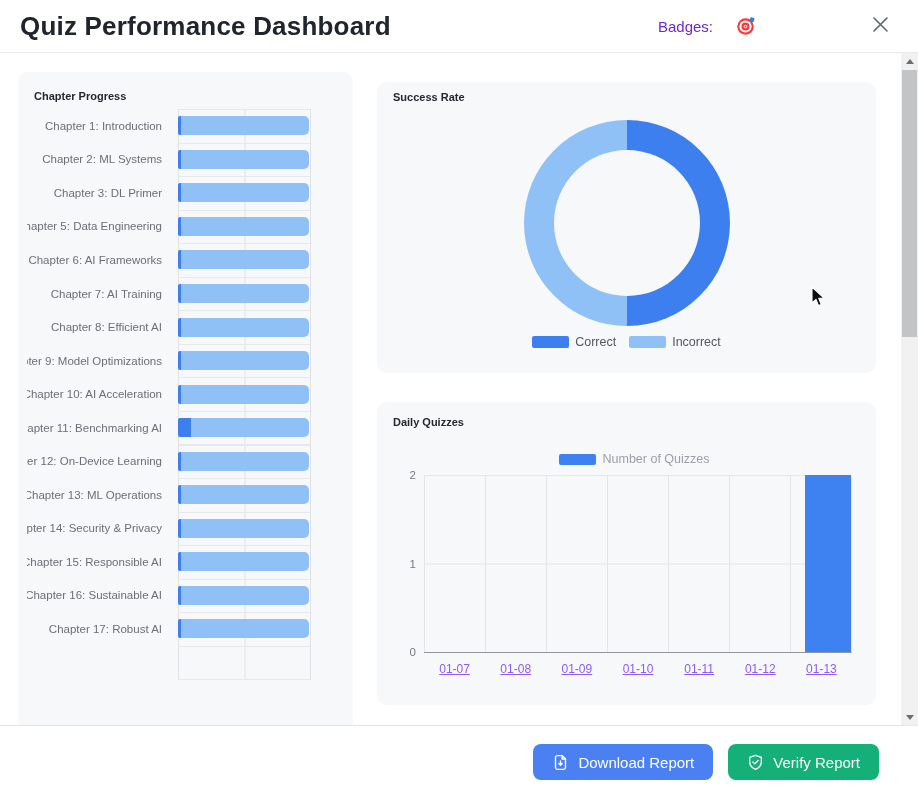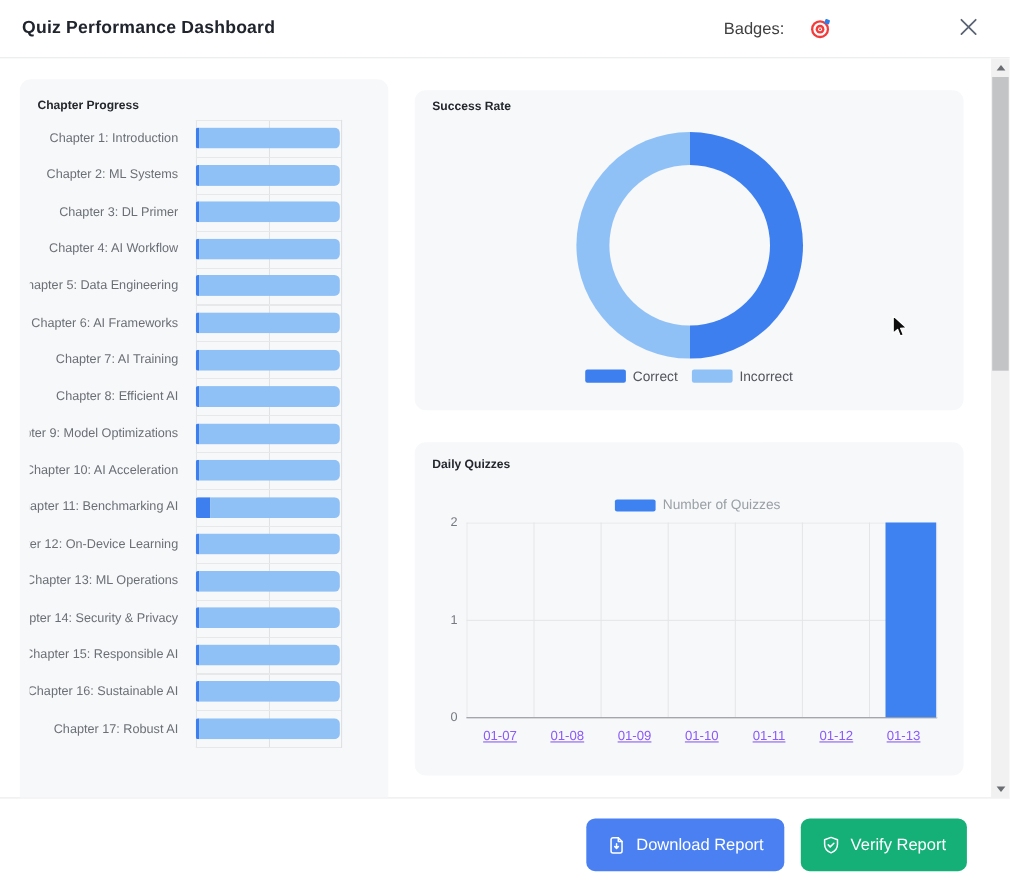--- a/index.html
+++ b/index.html
@@ -12,23 +12,23 @@
     -webkit-font-smoothing:antialiased;
   }
   .page { position:absolute; inset:0; width:918px; height:801px; background:#fff; }
 
   
   .header {
     position:absolute; top:0; left:0; right:0; height:53px;
     display:flex; align-items:center; padding:0 20px;
     border-bottom:1px solid #e9eaec; background:#fff; z-index:5;
   }
-  .title { font-size:16px; font-weight:700; color:#20242c; letter-spacing:.2px; }
+  .title { font-size:26px; font-weight:700; color:#20242c; letter-spacing:.2px; }
   .badges-group { margin-left:auto; display:flex; align-items:center; gap:23px; }
-  .badges-label { font-size:15px; color:#404040; }
+  .badges-label { font-size:15px; color:#6d28d9; }
   .badge-icon { width:20px; height:20px; display:inline-block; }
   .close-btn {
     margin-left:112px; margin-right:6px; width:24px; height:24px;
     display:flex; align-items:center; justify-content:center;
     background:none; border:none; cursor:pointer; color:#5b6575;
   }
 
   
   .scroll-area {
     position:absolute; top:53px; left:0; width:918px; height:673px;
@@ -116,21 +116,21 @@
   .sb-arrow-up { top:6px; border-bottom:5px solid #6a6d72; }
   .sb-arrow-down { bottom:6px; border-top:5px solid #6a6d72; }
 
   
   .footer {
     position:absolute; left:0; bottom:0; width:918px; height:75px;
     background:#fff; display:flex; justify-content:flex-end; align-items:flex-start;
     gap:15px; padding:18px 39px 0 0;
   }
   .btn {
-    display:flex; align-items:center; gap:9px; height:48px;
+    display:flex; align-items:center; gap:9px; height:36px;
     border:none; border-radius:8px; padding:0 19px;
     font-family:"Liberation Sans", sans-serif;
     font-size:15px; font-weight:500; color:#fff; cursor:pointer;
   }
   .btn svg { display:block; }
 
   
   .cursor { position:absolute; left:810px; top:286px; z-index:20; pointer-events:none; }
 </style>
 </head>
@@ -197,31 +197,20 @@
               </div>
               <div class="cp-plot">
                 <div class="cp-track">
                   <div class="seg" style="width: 2%; background: rgb(62, 127, 240);"></div>
                   <div class="seg" style="width: 98%; background: rgb(144, 193, 246);"></div>
                 </div>
               </div>
             </div>
             <div class="cp-row">
               <div class="cp-label">
-                <span>Chapter 4: AI Workflow</span>
-              </div>
-              <div class="cp-plot">
-                <div class="cp-track">
-                  <div class="seg" style="width: 2%; background: rgb(62, 127, 240);"></div>
-                  <div class="seg" style="width: 98%; background: rgb(144, 193, 246);"></div>
-                </div>
-              </div>
-            </div>
-            <div class="cp-row">
-              <div class="cp-label">
                 <span>Chapter 5: Data Engineering</span>
               </div>
               <div class="cp-plot">
                 <div class="cp-track">
                   <div class="seg" style="width: 2%; background: rgb(62, 127, 240);"></div>
                   <div class="seg" style="width: 98%; background: rgb(144, 193, 246);"></div>
                 </div>
               </div>
             </div>
             <div class="cp-row">

